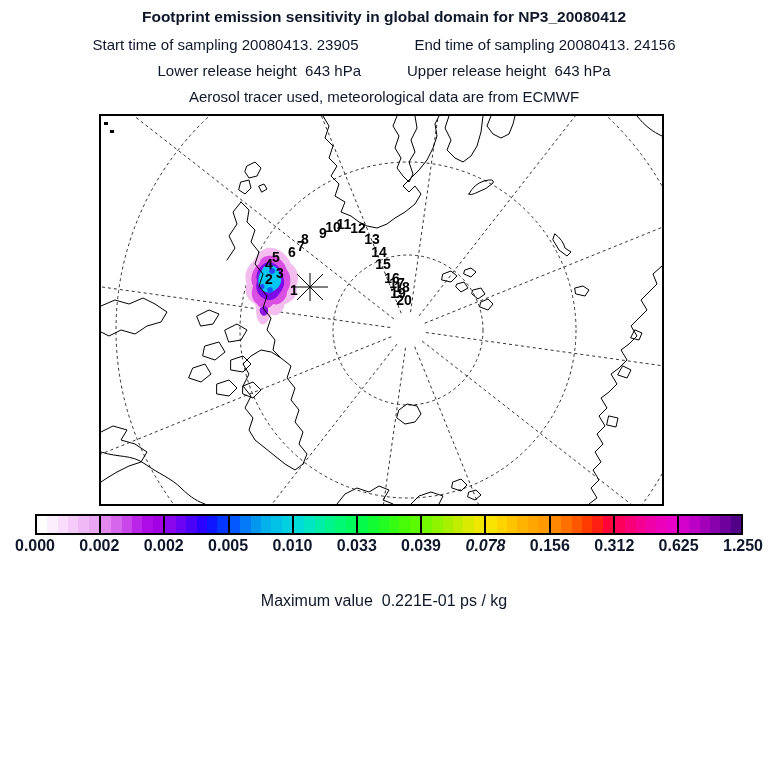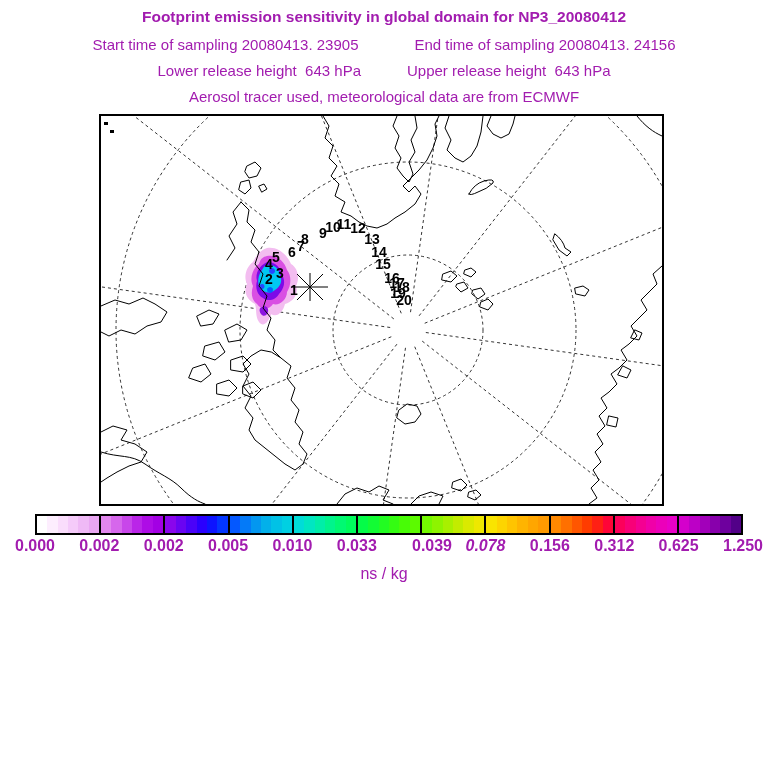--- a/index.html
+++ b/index.html
@@ -1,17 +1,17 @@
 <!DOCTYPE html>
 <html><head>
 <meta charset="utf-8">
 <style>
   html,body{margin:0;padding:0;background:#fff;}
   .page{position:relative;width:768px;height:768px;background:#ffffff;overflow:hidden;
-        font-family:"Liberation Sans",sans-serif;color:#a21caf;}
+        font-family:"Liberation Sans",sans-serif;color:#0f172a;}
   .hline{position:absolute;left:0;width:768px;text-align:center;font-size:15px;white-space:pre;}
   .title{top:8px;font-weight:bold;font-size:15.5px;}
   .l2{top:36px;display:flex;justify-content:center;gap:56px;}
   .l3{top:62px;display:flex;justify-content:center;gap:46px;}
   .l4{top:88px;}
   .map{position:absolute;left:99px;top:114px;width:565px;height:392px;
        border:2px solid #000;box-sizing:border-box;background:#fff;}
   .map svg{display:block;width:561px;height:388px;}
   .graticule circle,.graticule line{fill:none;stroke:#000;stroke-width:0.8;stroke-dasharray:3 3;}
   .coast path{fill:none;stroke:#000;stroke-width:1;stroke-linejoin:round;stroke-linecap:round;}
@@ -170,23 +170,23 @@
       <div class="cb-seg" style="background: linear-gradient(to right, rgb(252, 0, 90) 0%, rgb(252, 0, 90) 16.67%, rgb(248, 0, 120) 16.67%, rgb(248, 0, 120) 33.33%, rgb(244, 0, 146) 33.33%, rgb(244, 0, 146) 50%, rgb(240, 0, 168) 50%, rgb(240, 0, 168) 66.67%, rgb(236, 0, 186) 66.67%, rgb(236, 0, 186) 83.33%, rgb(232, 0, 200) 83.33%, rgb(232, 0, 200) 100%);"></div>
       <div class="cb-seg" style="background: linear-gradient(to right, rgb(212, 0, 204) 0%, rgb(212, 0, 204) 16.67%, rgb(188, 0, 198) 16.67%, rgb(188, 0, 198) 33.33%, rgb(162, 0, 186) 33.33%, rgb(162, 0, 186) 50%, rgb(136, 0, 172) 50%, rgb(136, 0, 172) 66.67%, rgb(110, 0, 158) 66.67%, rgb(110, 0, 158) 83.33%, rgb(82, 0, 136) 83.33%, rgb(82, 0, 136) 100%);"></div>
     </div>
   <div class="ticks">
       <span class="tick" style="left: 0px;">0.000</span>
       <span class="tick" style="left: 64.4px;">0.002</span>
       <span class="tick" style="left: 128.7px;">0.002</span>
       <span class="tick" style="left: 193.1px;">0.005</span>
       <span class="tick" style="left: 257.5px;">0.010</span>
       <span class="tick" style="left: 321.8px;">0.033</span>
-      <span class="tick" style="left: 397px;">0.039</span>
+      <span class="tick" style="left: 386px;">0.039</span>
       <span class="tick" style="left: 450.5px; font-style: italic;">0.078</span>
       <span class="tick" style="left: 514.9px;">0.156</span>
       <span class="tick" style="left: 579.3px;">0.312</span>
       <span class="tick" style="left: 643.6px;">0.625</span>
       <span class="tick" style="left: 708px;">1.250</span>
     </div>
 
-  <div class="hline unit">ns / kg</div>
+  <div class="hline maxv">Maximum value  0.221E-01 ps / kg</div>
 
 </div>
 
 </body></html>

